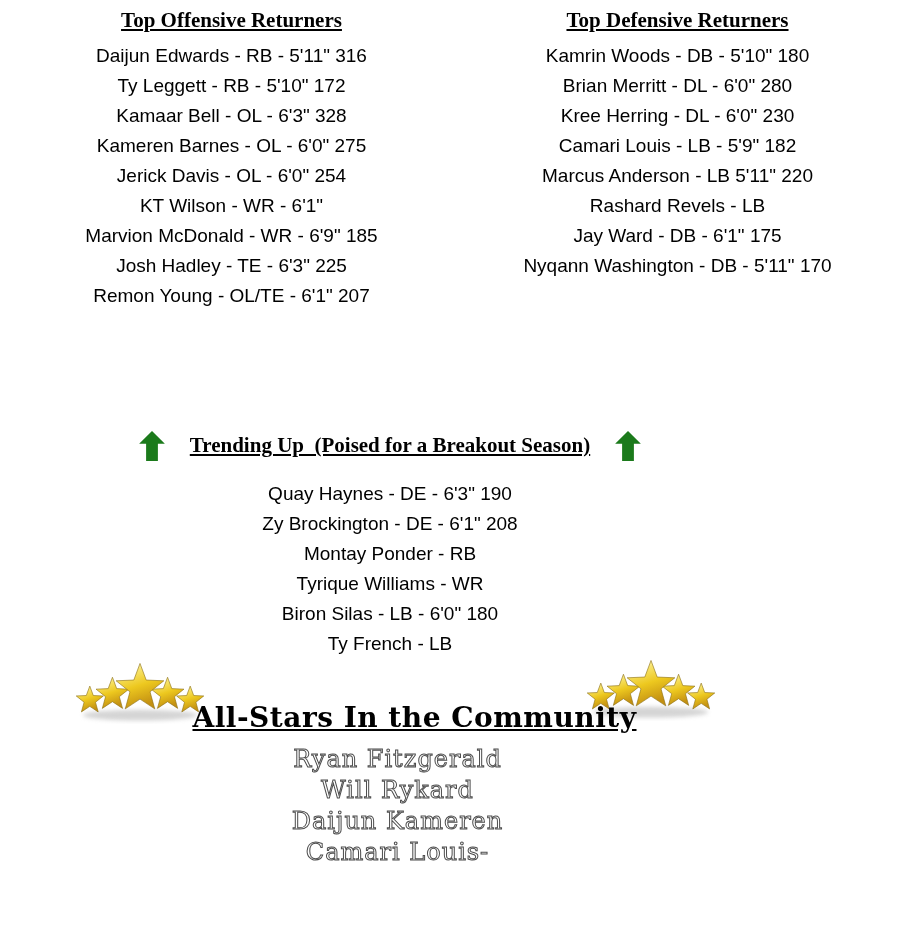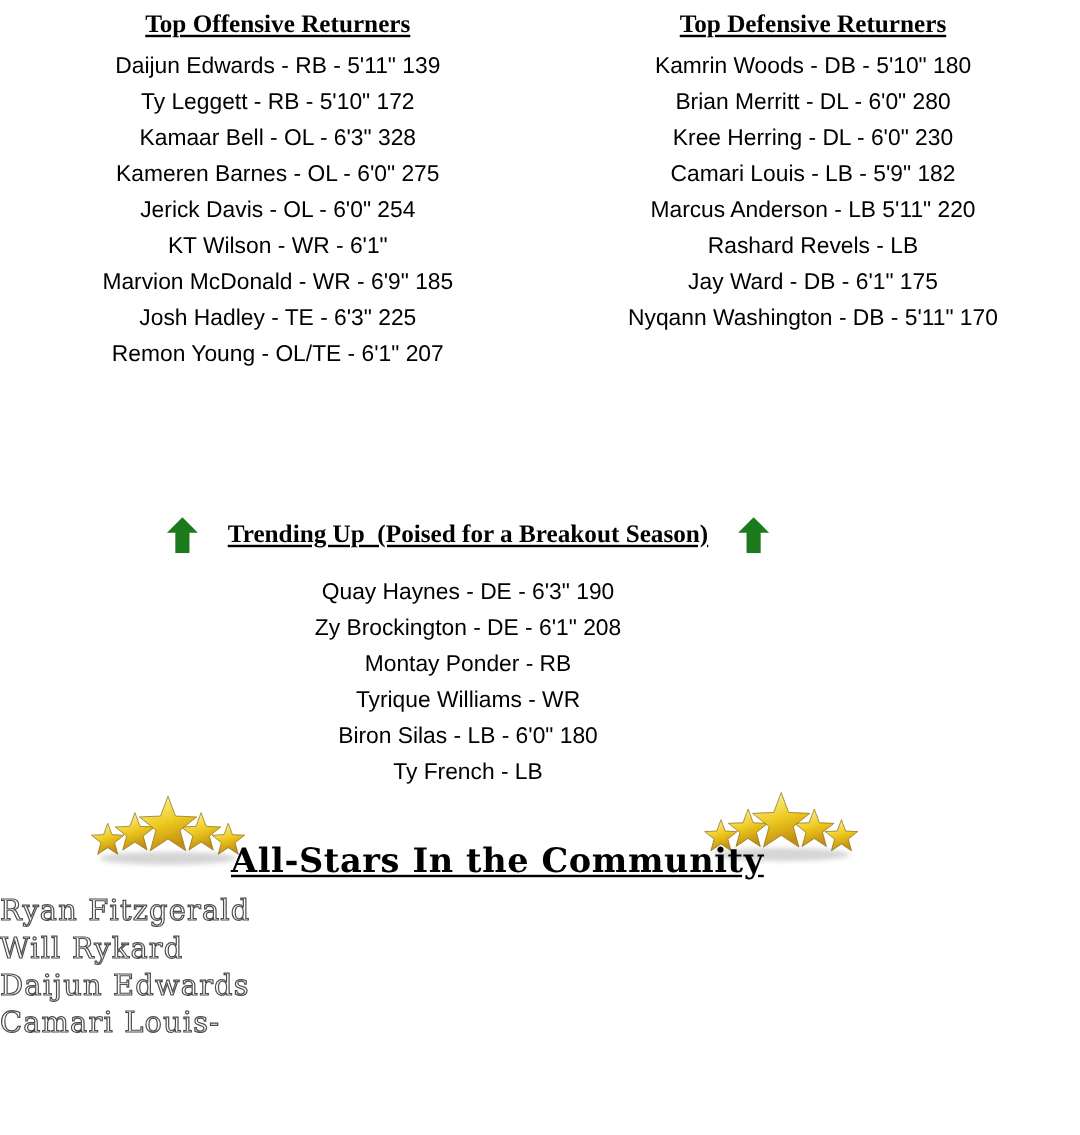--- a/index.html
+++ b/index.html
@@ -89,21 +89,21 @@
     font-weight: bold;
     text-decoration: underline;
     margin: 0;
     letter-spacing: 0.5px;
   }
   .allstars-names {
     position: absolute;
     top: 744px;
     left: 0;
     width: 795px;
-    text-align: left;
+    text-align: center;
   }
   .name-line {
     font-family: "DejaVu Serif", serif;
     font-size: 24px;
     line-height: 31px;
     color: #ffffff;
     -webkit-text-stroke: 1px #4d4d4d;
     letter-spacing: 1px;
   }
 </style>
@@ -124,21 +124,21 @@
     <path id="starShape" d="M0,-10 L2.47,-3.4 L9.51,-3.09 L4,1.3 L5.88,8.09 L0,4.2 L-5.88,8.09 L-4,1.3 L-9.51,-3.09 L-2.47,-3.4 Z" fill="url(#goldGrad)" stroke="#8a6d13" stroke-width="0.6" vector-effect="non-scaling-stroke"></path>
   </defs>
 </svg>
 
 <div class="page">
 
   <section class="roster roster-left">
     <h2 class="roster-title">Top Offensive Returners</h2>
     <div class="player-list">
 
-    <div class="player-line">Daijun Edwards - RB - 5'11" 139</div>
+    <div class="player-line">Daijun Edwards - RB - 5'11" 316</div>
         <div class="player-line">Ty Leggett - RB - 5'10" 172</div>
         <div class="player-line">Kamaar Bell - OL - 6'3" 328</div>
         <div class="player-line">Kameren Barnes - OL - 6'0" 275</div>
         <div class="player-line">Jerick Davis - OL - 6'0" 254</div>
         <div class="player-line">KT Wilson - WR - 6'1"</div>
         <div class="player-line">Marvion McDonald - WR - 6'9" 185</div>
         <div class="player-line">Josh Hadley - TE - 6'3" 225</div>
         <div class="player-line">Remon Young - OL/TE - 6'1" 207</div>
       </div>
   </section>
@@ -196,17 +196,17 @@
     <use href="#starShape" transform="translate(94,34) scale(1.75)"></use>
     <use href="#starShape" transform="translate(66,28) scale(2.55)"></use>
   </svg>
 
   <h2 class="allstars-title">All-Stars In the Community</h2>
 
   <div class="allstars-names">
 
   <div class="name-line">Ryan Fitzgerald</div>
       <div class="name-line">Will Rykard</div>
-      <div class="name-line">Daijun Edwards</div>
+      <div class="name-line">Daijun Kameren</div>
       <div class="name-line">Camari Louis-</div>
     </div>
 
 </div>
 
 </body></html>

